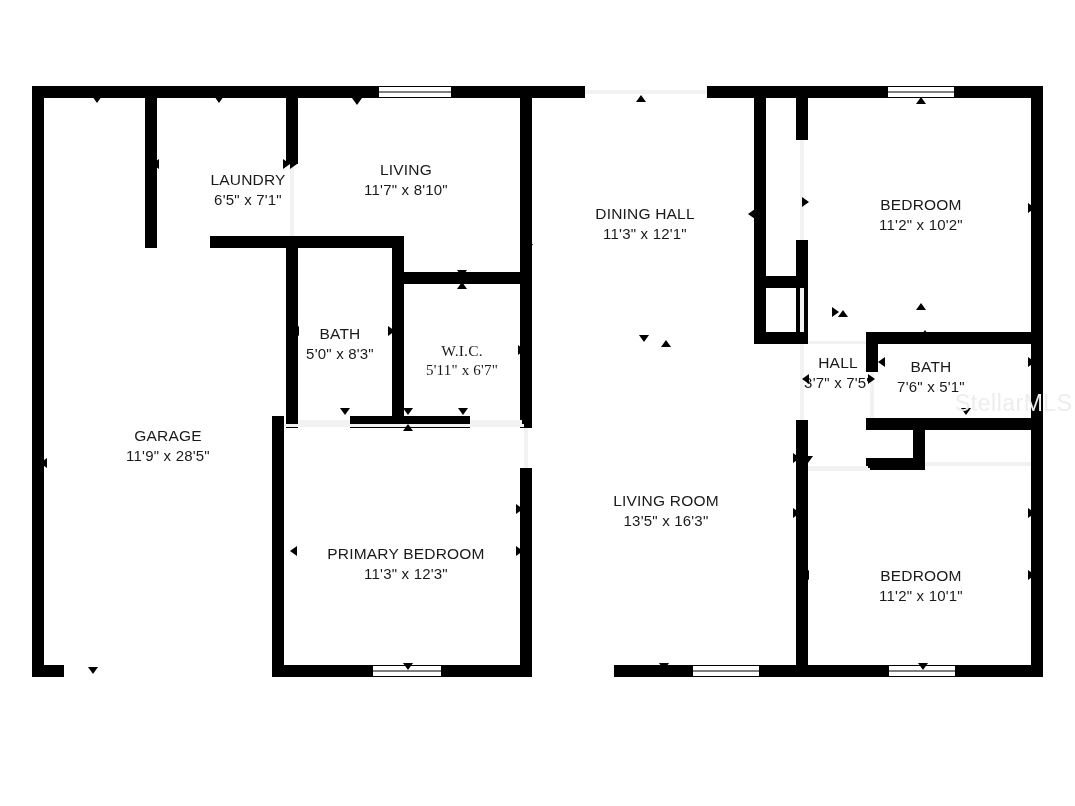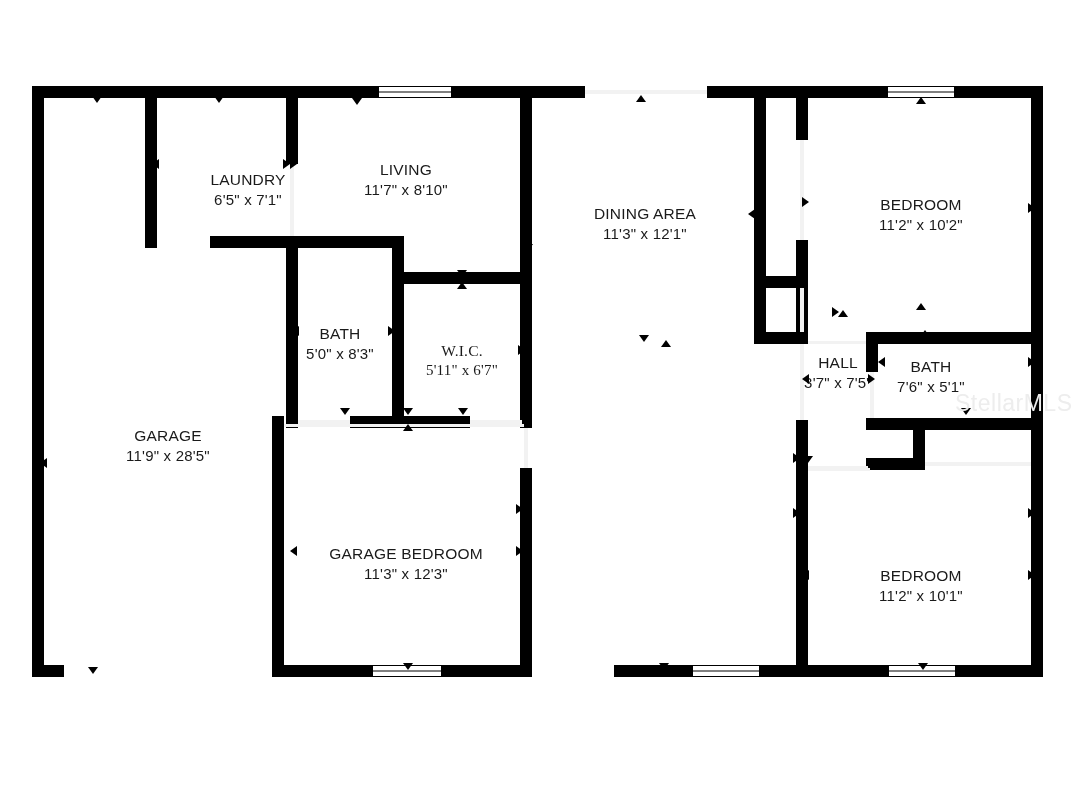--- a/index.html
+++ b/index.html
@@ -199,21 +199,21 @@
     <span class="name">LAUNDRY</span>
     <span class="dims">6'5" x 7'1"</span>
   </div>
 
   <div class="label" style="left:406px; top:160px;">
     <span class="name">LIVING</span>
     <span class="dims">11'7" x 8'10"</span>
   </div>
 
   <div class="label" style="left:645px; top:204px;">
-    <span class="name">DINING AREA</span>
+    <span class="name">DINING HALL</span>
     <span class="dims">11'3" x 12'1"</span>
   </div>
 
   <div class="label" style="left:921px; top:195px;">
     <span class="name">BEDROOM</span>
     <span class="dims">11'2" x 10'2"</span>
   </div>
 
   <div class="label" style="left:340px; top:324px;">
     <span class="name">BATH</span>
@@ -228,23 +228,27 @@
   <div class="label" style="left:838px; top:353px;">
     <span class="name">HALL</span>
     <span class="dims">3'7" x 7'5"</span>
   </div>
 
   <div class="label" style="left:931px; top:357px;">
     <span class="name">BATH</span>
     <span class="dims">7'6" x 5'1"</span>
   </div>
 
+  <div class="label" style="left:666px; top:491px;">
+    <span class="name">LIVING ROOM</span>
+    <span class="dims">13'5" x 16'3"</span>
+  </div>
 
   <div class="label" style="left:406px; top:544px;">
-    <span class="name">GARAGE BEDROOM</span>
+    <span class="name">PRIMARY BEDROOM</span>
     <span class="dims">11'3" x 12'3"</span>
   </div>
 
   <div class="label" style="left:921px; top:566px;">
     <span class="name">BEDROOM</span>
     <span class="dims">11'2" x 10'1"</span>
   </div>
 
   <div class="arrow down" style="left:92px;  top:96px;"></div>
   <div class="arrow down" style="left:214px; top:96px;"></div>

